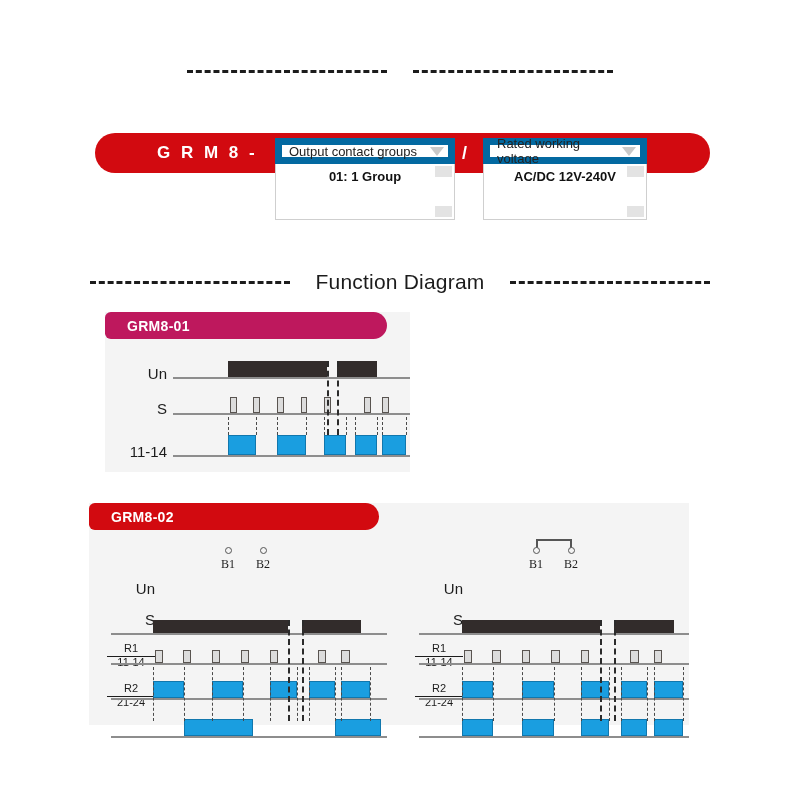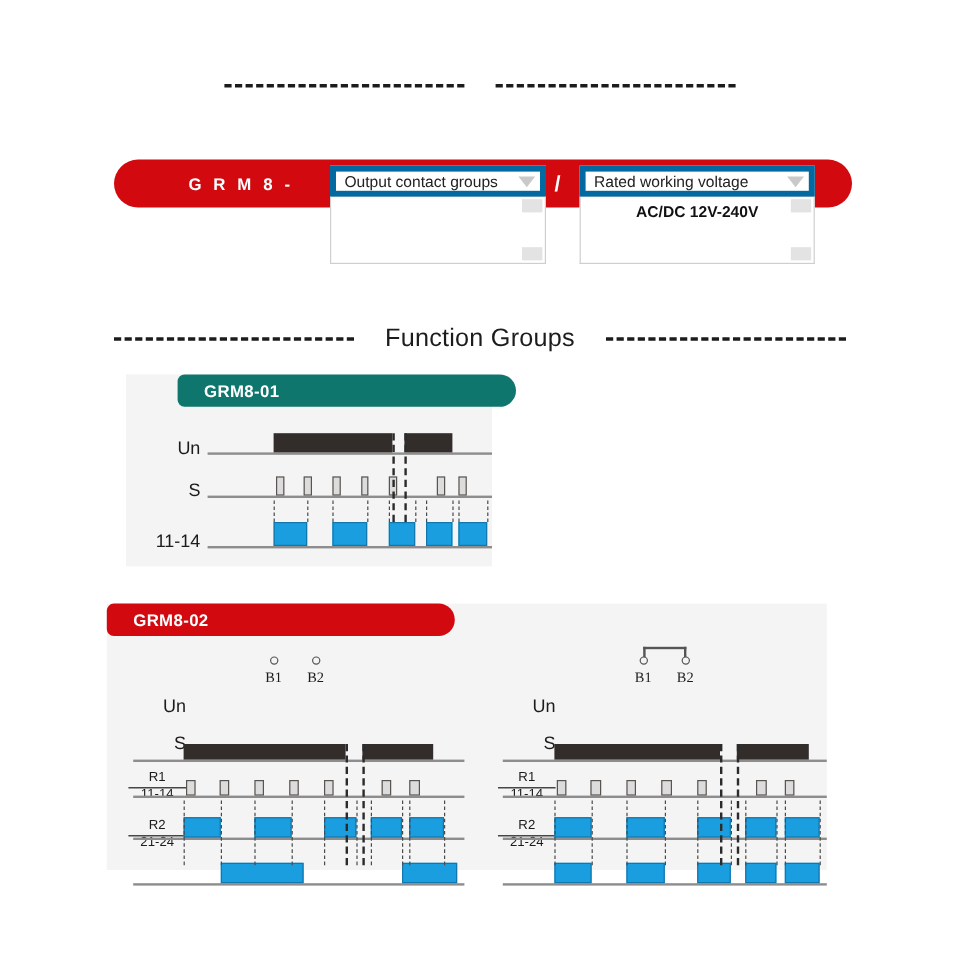--- a/index.html
+++ b/index.html
@@ -19,29 +19,29 @@
     letter-spacing:.2px;
   }
 
   
   .chooser{position:absolute;left:95px;top:133px;width:615px;height:40px;}
   .chooser-bar{
     position:absolute;inset:0;background:#d20a10;border-radius:20px;
   }
   .brand{
     position:absolute;left:62px;top:0;height:40px;display:flex;align-items:center;
-    color:#fff;font-size:14px;font-weight:bold;letter-spacing:3px;
+    color:#fff;font-size:17px;font-weight:bold;letter-spacing:3px;
   }
   .slash{
     position:absolute;left:367px;top:0;height:40px;display:flex;align-items:center;
     color:#fff;font-size:18px;font-weight:bold;
   }
   .dropdown{position:absolute;top:5px;}
   .dd-head{
-    background:#fff;border:5px solid #0369a1;height:26px;
+    background:#fff;border:7px solid #0369a1;height:26px;
     display:flex;align-items:center;justify-content:space-between;
     padding:0 4px 0 7px;font-size:13px;color:#222;box-sizing:border-box;
   }
   .caret{
     width:0;height:0;border-left:7px solid transparent;border-right:7px solid transparent;
     border-top:9px solid #c9c9c9;margin-left:3px;flex:0 0 auto;
   }
   .dd-body{
     background:#fff;border:1px solid #cfcfcf;border-top:none;box-sizing:border-box;
     position:relative;
@@ -57,21 +57,21 @@
   .scroll-stub.bot{bottom:2px;}
 
   
   .panel{position:absolute;background:#f4f4f4;}
   .panel-tab{
     position:absolute;left:0;top:0;height:27px;
     border-radius:6px 14px 14px 6px;display:flex;align-items:center;
     padding-left:22px;box-sizing:border-box;color:#fff;
     font-size:14px;font-weight:bold;letter-spacing:.3px;
   }
-  .tab-dark{background:#0f766e;margin-left:43px;}
+  .tab-dark{background:#be185d;}
   .tab-red{background:#d20a10;}
 
   .wave{position:absolute;}
   .row-label{
     position:absolute;text-align:right;font-size:15px;color:#1c1c1c;
     white-space:nowrap;line-height:1;
   }
   .stack-label{
     position:absolute;text-align:center;font-size:11px;color:#1c1c1c;
     line-height:1.05;white-space:nowrap;
@@ -108,39 +108,40 @@
   <div class="slash">/</div>
 
   <div class="dropdown" style="left:180px;width:180px;">
     <div class="dd-head">
       <span>Output contact groups</span>
       <span class="caret"></span>
     </div>
     <div class="dd-body" style="height:56px;">
       <div class="scroll-stub top"></div>
       <div class="scroll-stub bot"></div>
-    </div>
-  </div>
-
-  <div class="dropdown" style="left:388px;width:196px;">
+      <div class="dd-opt">01: 1 Group</div>
+    </div>
+  </div>
+
+  <div class="dropdown" style="left:388px;width:164px;">
     <div class="dd-head">
       <span>Rated working voltage</span>
       <span class="caret"></span>
     </div>
     <div class="dd-body" style="height:56px;">
       <div class="scroll-stub top"></div>
       <div class="scroll-stub bot"></div>
       <div class="dd-opt">AC/DC 12V-240V</div>
     </div>
   </div>
 </div>
 
 <div class="title-row" style="position:absolute;left:0;top:270px;width:800px;">
   <div class="dash-line left"></div>
-  <div class="sec-title">Function Groups</div>
+  <div class="sec-title">Function Diagram</div>
   <div class="dash-line right"></div>
 </div>
 
 <div class="panel" style="left:105px;top:312px;width:305px;height:160px;">
   <div class="panel-tab tab-dark" style="width:282px;">GRM8-01</div>
 
   <div class="wave" style="left:0;top:27px;width:305px;height:133px;">
 
     <div class="row-label" style="left:0;top:27px;width:62px;">Un</div>
     <div class="row-label" style="left:0;top:62px;width:62px;">S</div>

